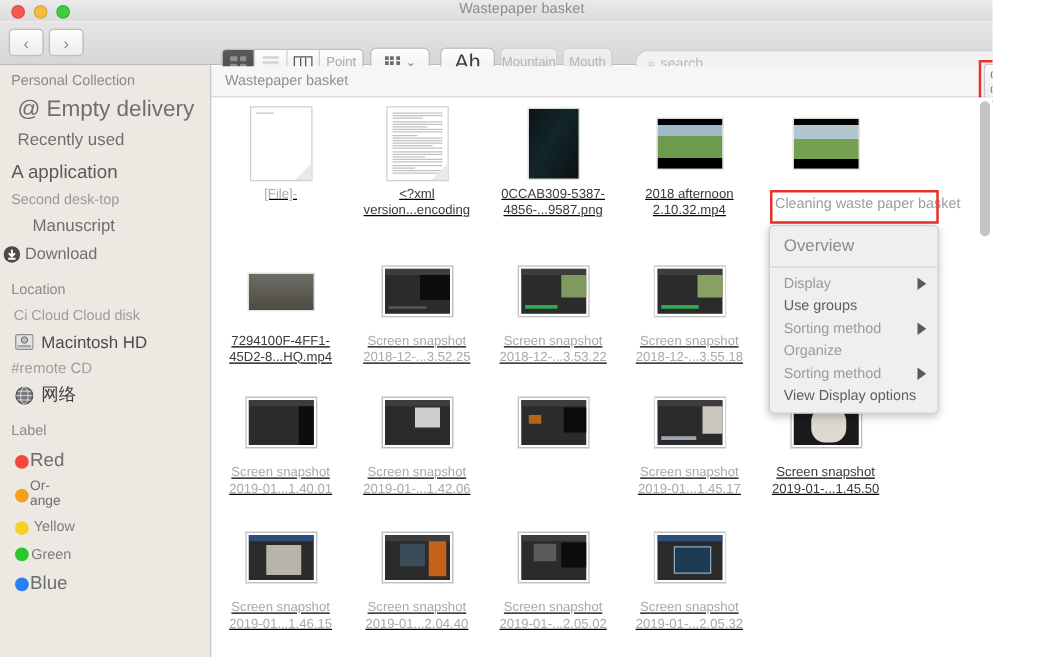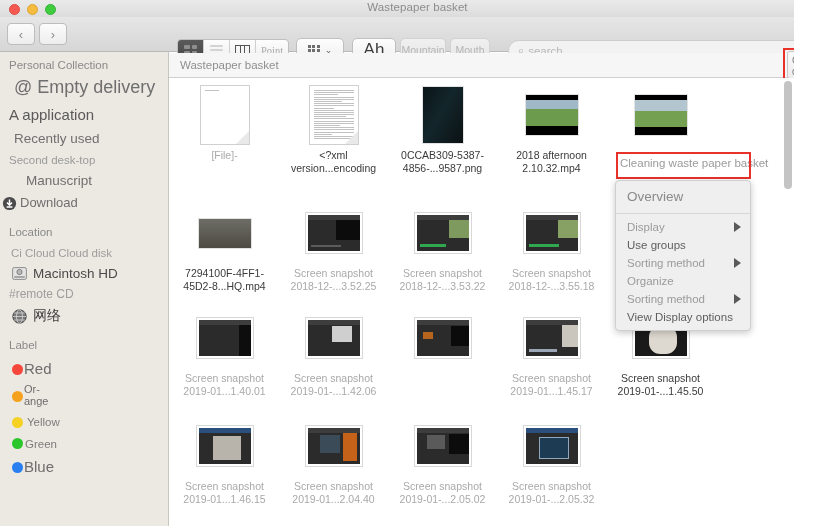--- a/index.html
+++ b/index.html
@@ -49,21 +49,21 @@
     display: flex; height: 22px; border-radius: 4px; overflow: hidden;
     border: 1px solid #bfbfbf;
     background: linear-gradient(#fdfdfd, #eeeeee);
   }
   .seg {
     display: flex; align-items: center; justify-content: center;
     min-width: 26px; padding: 0 5px; height: 100%;
     border-right: 1px solid #cfcfcf;
     font-size: 10.5px; color: #a9a9a9;
   }
-  .seg:last-child { border-right: none; font-family: Liberation Serif, serif; }
+  .seg:last-child { border-right: none; }
   .seg.sel { background: linear-gradient(#5a5a5a, #484848); }
   .dots4 {
     width: 13px; height: 11px;
     display: grid; grid-template-columns: 1fr 1fr; gap: 2px;
   }
   .dots4 i { display: block; background: #9c9c9c; border-radius: 1px; }
   .seg.sel .dots4 i { background: #8e8e8e; }
   .lines3 { width: 13px; height: 10px; display: flex; flex-direction: column; gap: 2px; }
   .lines3 i { display: block; height: 2px; background: #d3d3d3; border-radius: 1px; }
   .cols3 { width: 15px; height: 11px; border: 1.3px solid #555; display: flex; }
@@ -159,21 +159,21 @@
   .ico svg { display: block; }
 
   
   #content {
     position: absolute; left: 170px; top: 78px; width: 655px; height: 448px;
     background: #fff;
   }
   .row { position: absolute; left: 0; width: 655px; display: flex; }
   .cell {
     width: 109px; display: flex; flex-direction: column;
-    align-items: center; text-align: center;
+    align-items: center; text-align: center; text-decoration: underline;
   }
   .thumb {
     width: 64px; height: 62px;
     display: flex; align-items: center; justify-content: center;
   }
   .fname {
     margin-top: 3px; font-size: 10.5px; line-height: 12.5px;
     color: #3a3a3a; width: 104px;
   }
   .fname.faded { color: #a9a9a9; }
@@ -329,25 +329,25 @@
   </div>
   <div class="redbox" id="redbox-clear"></div>
 
   <div id="sidebar">
 
     <div class="sb-head">Personal Collection</div>
 
     <div class="sb-item" style="padding-top:4px">
       <span class="txt" style="font-size:18px">@ Empty delivery</span>
     </div>
+    <div class="sb-item" style="padding-top:6px">
+      <span class="txt" style="font-size:13.5px">Recently used</span>
+    </div>
     <div class="sb-item" style="padding-top:8px;padding-left:9px">
       <span class="txt" style="font-size:15px;color:#5a5a5a">A application</span>
-    </div>
-    <div class="sb-item" style="padding-top:6px">
-      <span class="txt" style="font-size:13.5px">Recently used</span>
     </div>
     <div class="sb-item" style="padding-top:6px;padding-left:9px">
       <span class="txt" style="font-size:11.5px;color:#9a9a9a">Second desk-top</span>
     </div>
     <div class="sb-item" style="padding-top:5px;padding-left:26px">
       <span class="txt" style="font-size:13.5px">Manuscript</span>
     </div>
     <div class="sb-item" style="padding-top:6px;padding-left:2px;gap:2px">
       <span class="ico">
         <svg width="15" height="15" viewBox="0 0 15 15">

